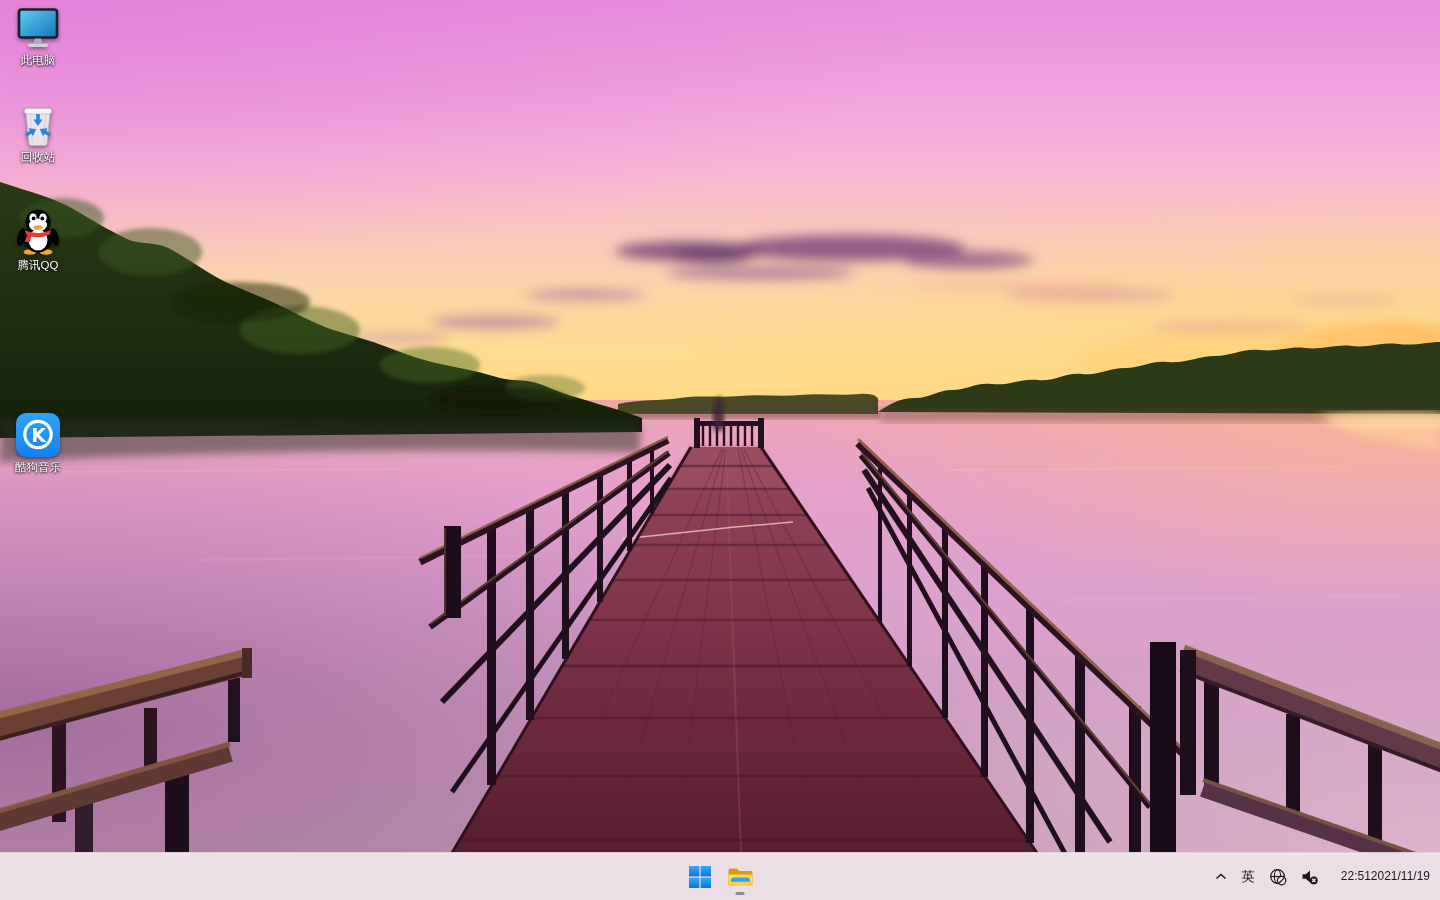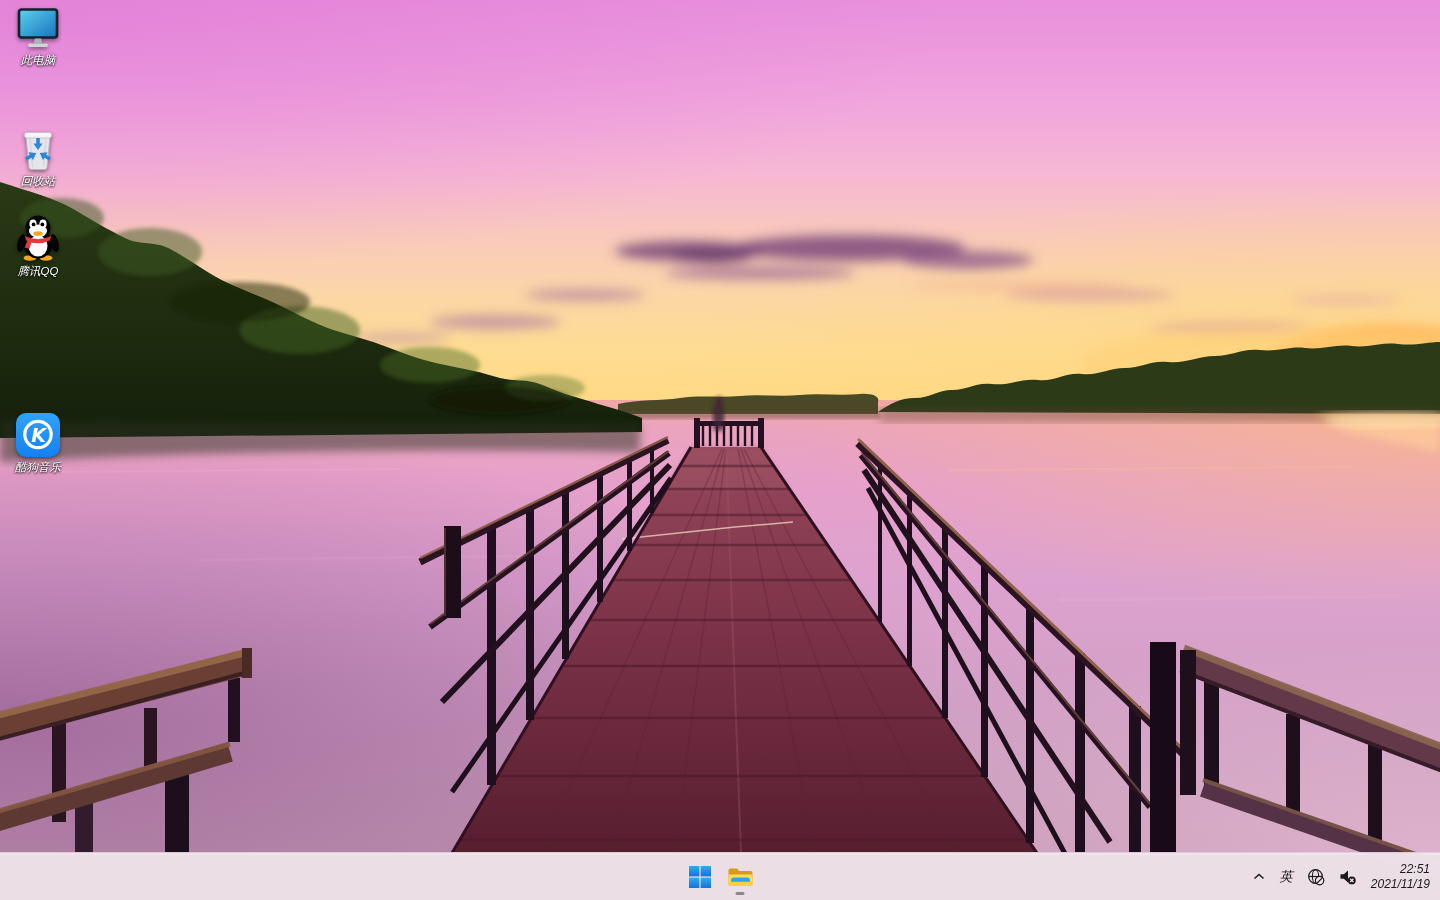--- a/index.html
+++ b/index.html
@@ -1,33 +1,33 @@
 <!DOCTYPE html>
 <html><head>
 <meta charset="utf-8">
 <style>
   html,body{margin:0;padding:0;width:1440px;height:900px;overflow:hidden;background:#000;
     font-family:"Liberation Sans","DejaVu Sans",sans-serif;}
-  .stage{position:absolute;inset:0;width:1440px;height:900px;font-style:italic;}
+  .stage{position:absolute;inset:0;width:1440px;height:900px;}
   #wallpaper{position:absolute;left:0;top:0;}
   
   .dicon{position:absolute;left:0;width:76px;display:flex;flex-direction:column;align-items:center;cursor:default;}
   .dicon .art{filter:drop-shadow(0 2px 2px rgba(0,0,0,.45));}
   .dlabel{margin-top:3px;font-size:11.5px;line-height:15px;color:#fff;text-align:center;width:72px;
     text-shadow:0 1px 2px rgba(0,0,0,.95),0 0 3px rgba(0,0,0,.7);word-wrap:break-word;}
   
   .taskbar{position:absolute;left:0;right:0;bottom:0;height:47px;background:rgba(243,229,236,.97);
     border-top:1px solid rgba(170,145,160,.25);}
   .tb-center{position:absolute;left:0;right:0;top:0;height:100%;display:flex;justify-content:center;align-items:center;}
   .tb-btn{width:40px;height:40px;border-radius:6px;display:flex;align-items:center;justify-content:center;position:relative;}
   .run-dot{position:absolute;bottom:2px;left:50%;transform:translateX(-50%);width:9px;height:3px;border-radius:2px;background:#8d8691;}
   .tray{position:absolute;right:4px;top:0;height:100%;display:flex;align-items:center;}
   .tray-item{height:36px;display:flex;align-items:center;justify-content:center;padding:0 7px;border-radius:5px;color:#1a1a1a;}
   .ime{font-size:13.5px;font-weight:400;}
-  .clock{display:flex;flex-direction:column;align-items:flex-end;font-size:12px;line-height:14.5px;color:#1a1a1a;padding:0 6px 0 7px;}
+  .clock{display:flex;align-items:flex-end;font-size:12px;line-height:14.5px;color:#1a1a1a;padding:0 6px 0 7px;margin-left:8px;}
 </style>
 </head>
 <body>
 
 <div class="stage">
 
 <svg id="wallpaper" width="1440" height="900" viewBox="0 0 1440 900">
   <defs>
     <linearGradient id="skyG" x1="0" y1="0" x2="0" y2="1">
       <stop offset="0" stop-color="#e890dc"></stop>
@@ -253,35 +253,35 @@
             <stop offset="1" stop-color="#1673bd"></stop>
           </linearGradient>
         </defs>
     <rect x="3" y="1.5" width="38" height="28" rx="2.5" fill="url(#scrG)" stroke="#13222e" stroke-width="2.6"></rect>
     <path d="M19,30.5 h6 l1.6,5 h-9.2 z" fill="#aab1b8"></path>
     <rect x="12" y="35.5" width="20" height="3.6" rx="1.8" fill="#cfd4d9"></rect>
   </svg>
   <div class="dlabel">此电脑</div>
 </div>
 
-<div class="dicon" style="top:124px">
+<div class="dicon" style="top:100px">
   <svg class="art" width="40" height="47" viewBox="0 0 40 47">
     <path d="M8,13 L11,43.5 q0.2,2 2.5,2 h13 q2.3,0 2.5,-2 L32,13 Z" fill="rgba(238,240,245,.92)" stroke="#b9b6bf" stroke-width="1"></path>
     <path d="M12,14 L14.5,43 M28,14 L25.5,43" stroke="#d9d7de" stroke-width="1.5" fill="none"></path>
     <rect x="6.5" y="8.5" width="27" height="5.5" rx="2.4" fill="#f5f5f8" stroke="#c6c3cc" stroke-width=".9"></rect>
     <g transform="translate(20,28)" fill="#2f86d6">
       <path d="M-1.8,-11 L1.8,-11 L1.8,-5.5 L4.6,-5.5 L0,1 L-4.6,-5.5 L-1.8,-5.5 Z" transform="rotate(0) translate(0,-3)"></path>
       <path d="M-1.8,-11 L1.8,-11 L1.8,-5.5 L4.6,-5.5 L0,1 L-4.6,-5.5 L-1.8,-5.5 Z" transform="rotate(120) translate(0,-3)"></path>
       <path d="M-1.8,-11 L1.8,-11 L1.8,-5.5 L4.6,-5.5 L0,1 L-4.6,-5.5 L-1.8,-5.5 Z" transform="rotate(240) translate(0,-3)"></path>
     </g>
   </svg>
   <div class="dlabel">回收站</div>
 </div>
 
-<div class="dicon" style="top:213px">
+<div class="dicon" style="top:207px">
   <svg class="art" width="46" height="48" viewBox="0 0 46 48">
     <ellipse cx="15" cy="45" rx="6.5" ry="2.8" fill="#f5a623"></ellipse>
     <ellipse cx="31" cy="45" rx="6.5" ry="2.8" fill="#f5a623"></ellipse>
     <ellipse cx="23" cy="15" rx="12.5" ry="12.5" fill="#000"></ellipse>
     <ellipse cx="23" cy="31" rx="14.5" ry="14.5" fill="#000"></ellipse>
     <ellipse cx="6.5" cy="30" rx="4" ry="9" fill="#000" transform="rotate(14 6.5 30)"></ellipse>
     <ellipse cx="39.5" cy="30" rx="4" ry="9" fill="#000" transform="rotate(-14 39.5 30)"></ellipse>
     <ellipse cx="23" cy="33" rx="9.5" ry="10.5" fill="#fff"></ellipse>
     <ellipse cx="23" cy="18" rx="9" ry="6.5" fill="#fff"></ellipse>
     <ellipse cx="18" cy="11" rx="3.6" ry="4.4" fill="#fff"></ellipse>

